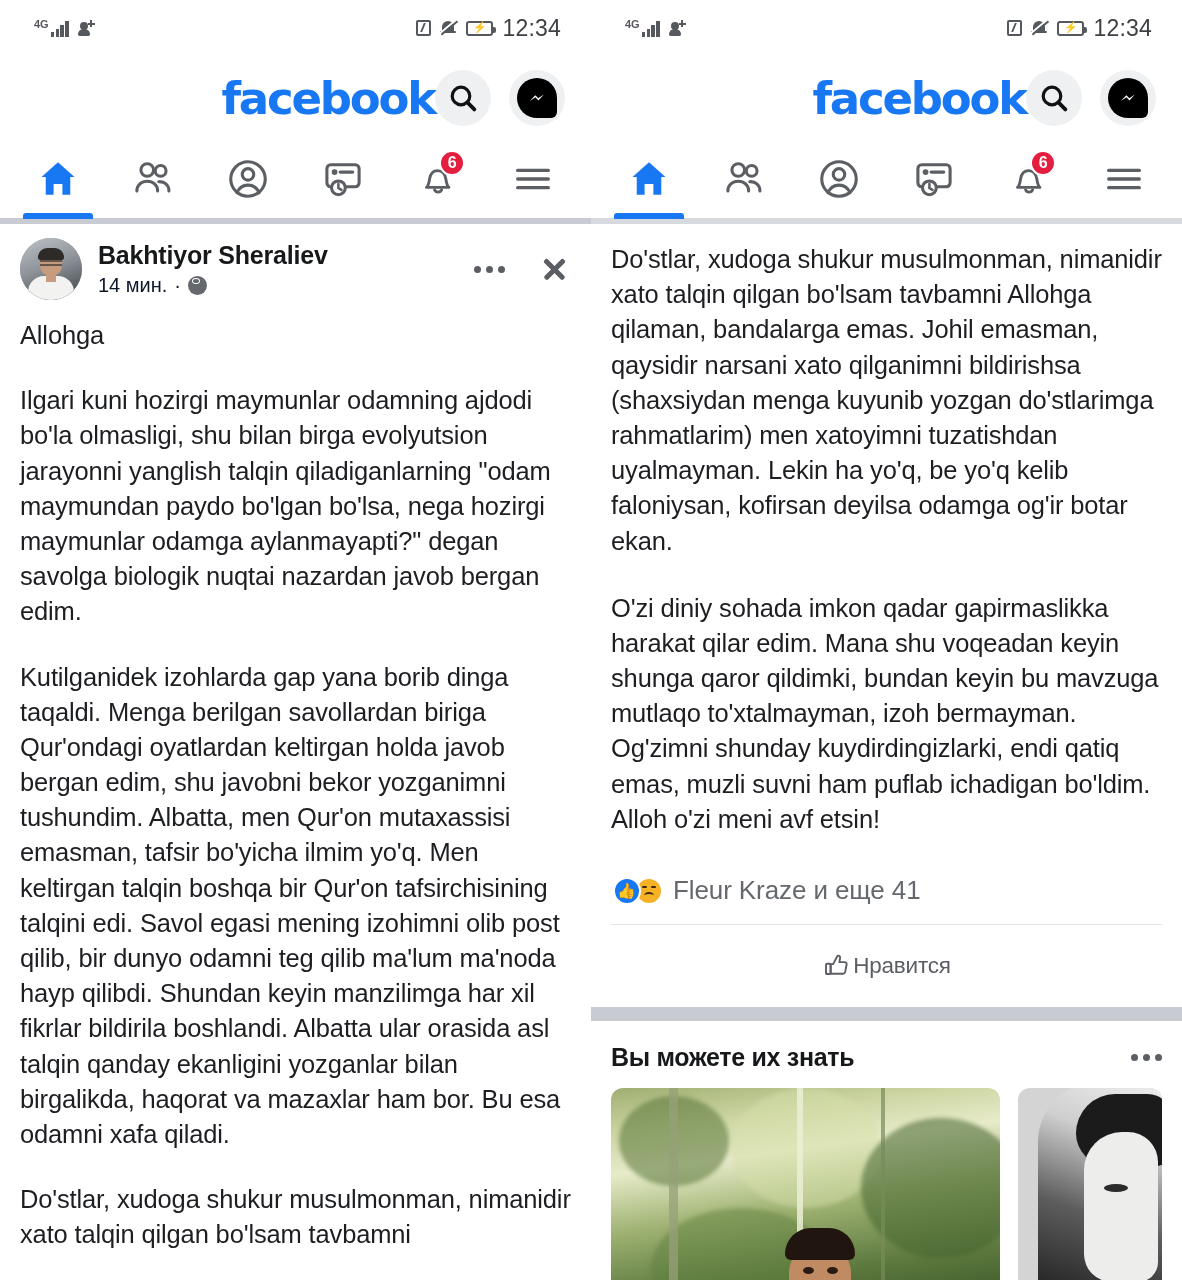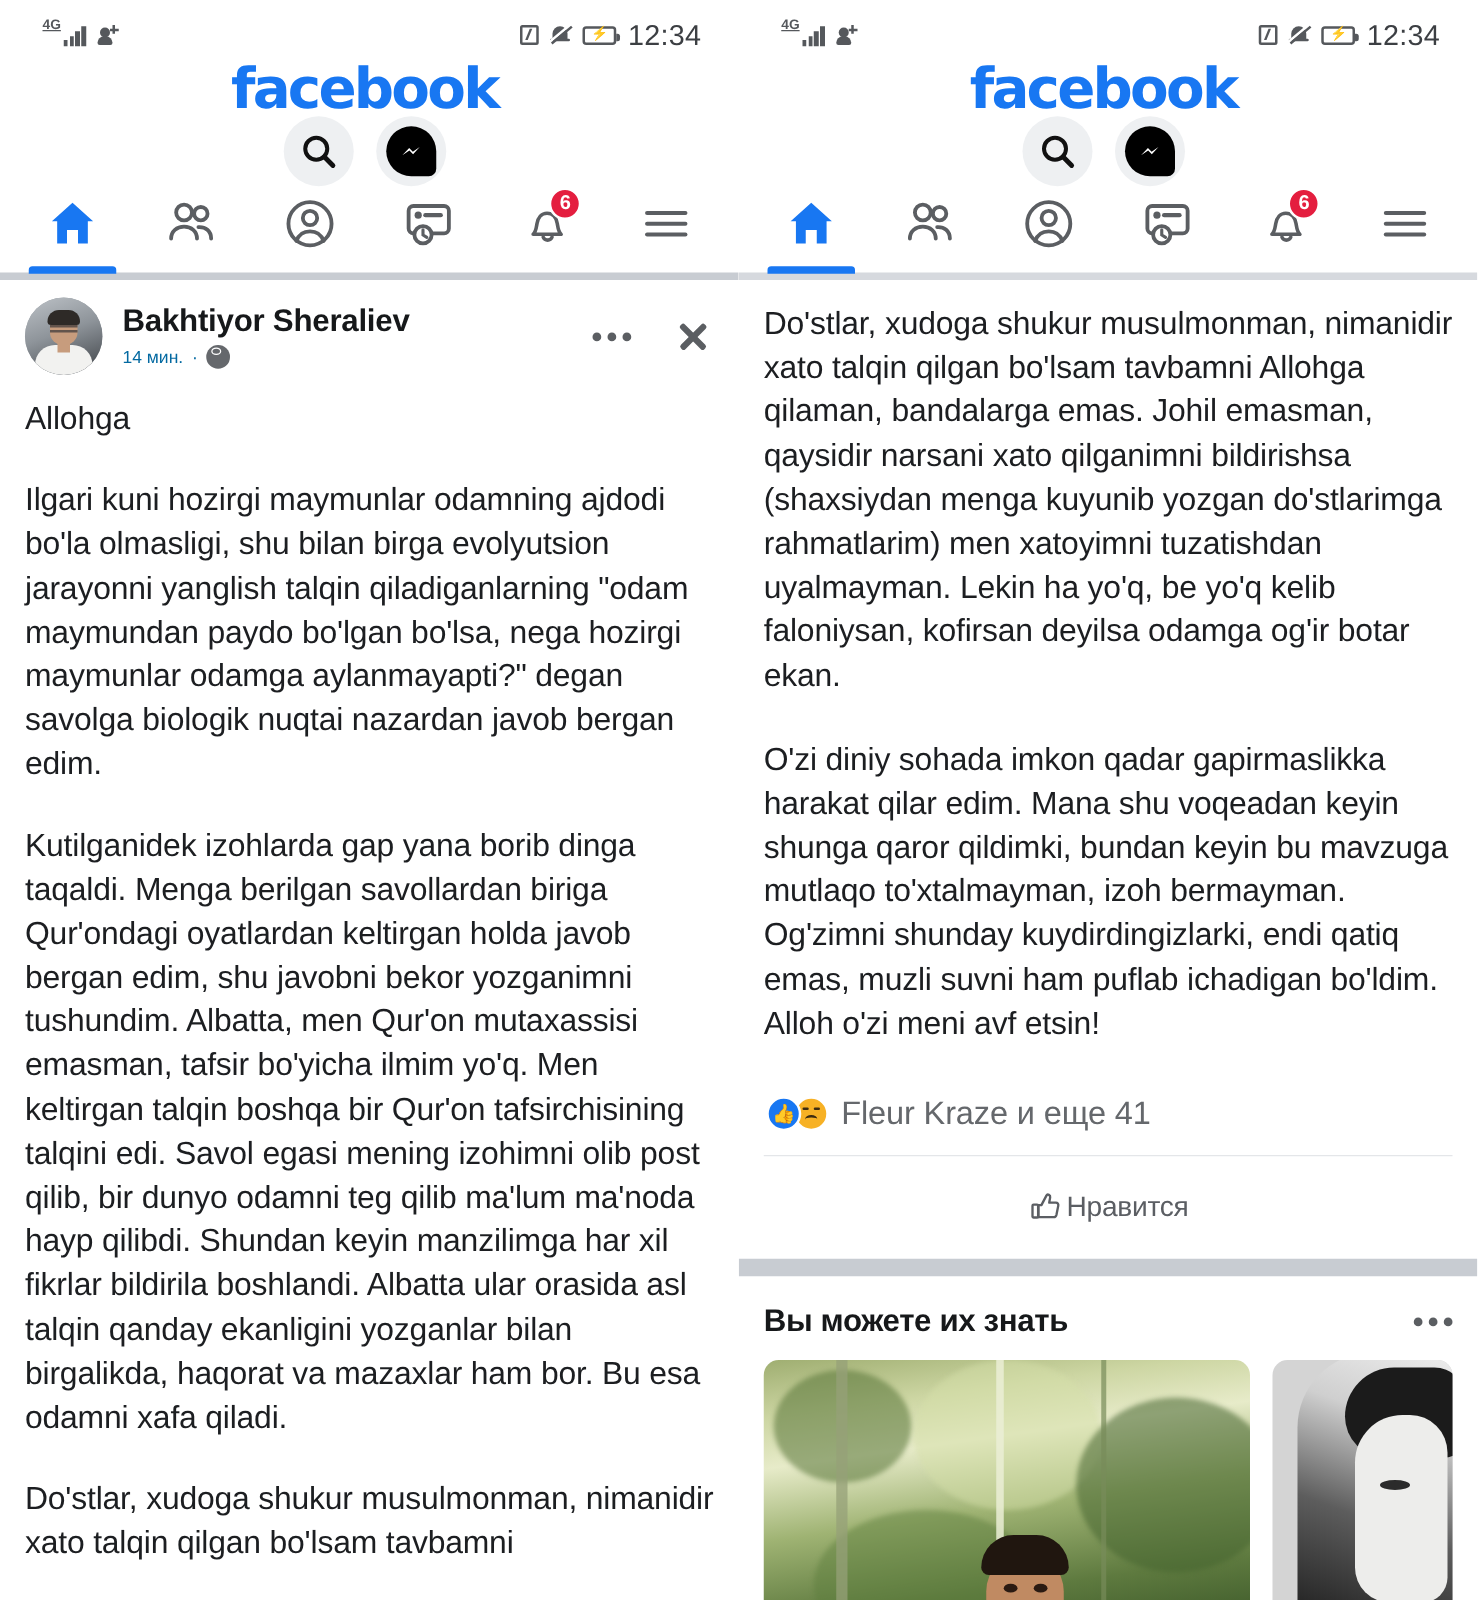--- a/index.html
+++ b/index.html
@@ -38,23 +38,22 @@
     box-sizing: border-box;
     color: #55585c;
   }
   .status-left, .status-right {
     display: flex;
     align-items: center;
     gap: 9px;
   }
   .sig-wrap {
     display: flex;
-    align-items: center;
+    align-items: flex-end;
     gap: 2px;
-    text-decoration: underline;
   }
   .net-label {
     font-size: 11px;
     font-weight: bold;
     line-height: 10px;
     color: #55585c;
     transform: translateY(-8px);
   }
   .bars {
     display: flex;
@@ -167,24 +166,23 @@
     font-size: 23px;
     color: #3c3f43;
     letter-spacing: 0.2px;
   }
 
   
   .fb-header {
     height: 84px;
     display: flex;
     align-items: center;
-    justify-content: center;
+    justify-content: flex-end;
     padding: 0 26px 0 18px;
     box-sizing: border-box;
-    flex-direction: column;
   }
   .fb-logo {
     font-size: 45px;
     font-weight: bold;
     color: #1877F2;
     letter-spacing: -2.2px;
     line-height: 1;
     font-family: "DejaVu Sans", sans-serif;
   }
   .header-actions {
@@ -329,22 +327,22 @@
     font-size: 25px;
     font-weight: bold;
     color: #16181A;
     line-height: 1.15;
     letter-spacing: -0.2px;
   }
   .post-sub {
     display: flex;
     align-items: center;
     gap: 7px;
-    font-size: 14px;
-    color: #0369a1;
+    font-size: 20px;
+    color: #0f172a;
     margin-top: 4px;
   }
   .globe {
     width: 19px; height: 19px;
     border-radius: 50%;
     background: #65686C;
     position: relative;
     display: inline-block;
   }
   .globe::before {

